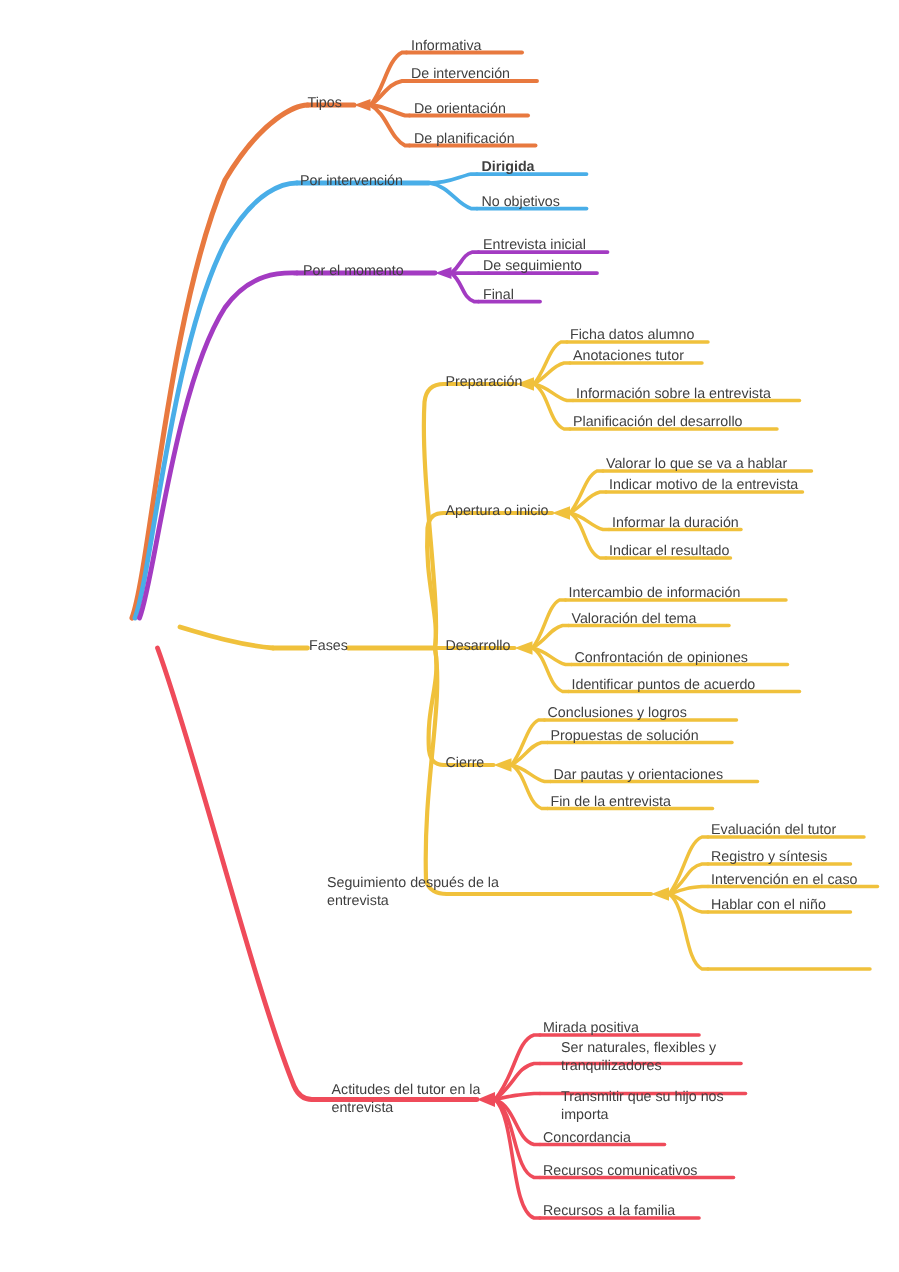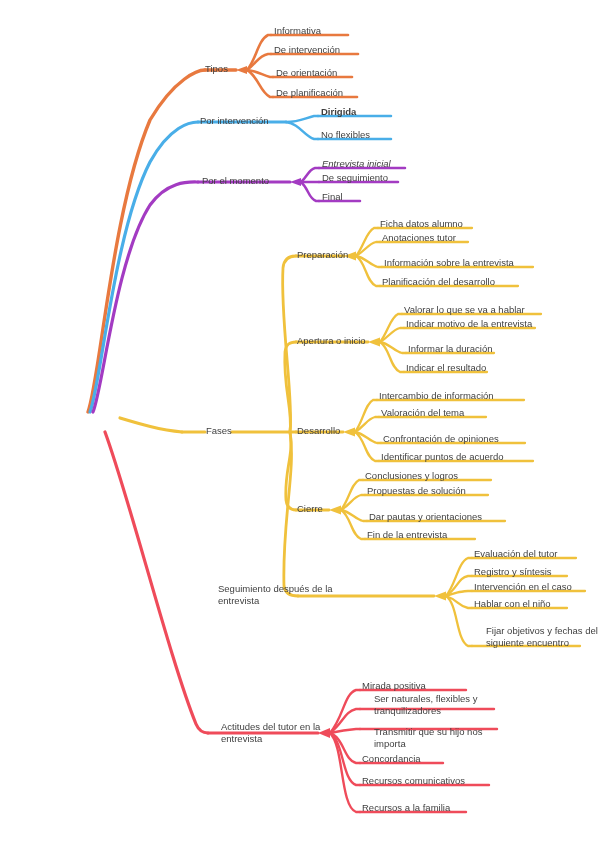--- a/index.html
+++ b/index.html
@@ -145,24 +145,24 @@
 
 
   <div class="node" style="left:205px;top:63px;">Tipos</div>
   <div class="node" style="left:274px;top:25px;">Informativa</div>
   <div class="node" style="left:274px;top:44px;">De intervención</div>
   <div class="node" style="left:276px;top:67px;">De orientación</div>
   <div class="node" style="left:276px;top:87px;">De planificación</div>
 
   <div class="node" style="left:200px;top:115px;">Por intervención</div>
   <div class="node" style="left:321px;top:106px;font-weight:bold;">Dirigida</div>
-  <div class="node" style="left:321px;top:129px;">No flexibles</div>
+  <div class="node" style="left:321px;top:129px;">No objetivos</div>
 
   <div class="node" style="left:202px;top:175px;">Por el momento</div>
-  <div class="node" style="left:322px;top:158px;font-style:italic;">Entrevista inicial</div>
+  <div class="node" style="left:322px;top:158px;">Entrevista inicial</div>
   <div class="node" style="left:322px;top:172px;">De seguimiento</div>
   <div class="node" style="left:322px;top:191px;">Final</div>
 
   <div class="node" style="left:206px;top:425px;">Fases</div>
 
   <div class="node" style="left:297px;top:249px;">Preparación</div>
   <div class="node" style="left:380px;top:218px;">Ficha datos alumno</div>
   <div class="node" style="left:382px;top:232px;">Anotaciones tutor</div>
   <div class="node" style="left:384px;top:257px;">Información sobre la entrevista</div>
   <div class="node" style="left:382px;top:276px;">Planificación del desarrollo</div>
@@ -183,21 +183,20 @@
   <div class="node" style="left:365px;top:470px;">Conclusiones y logros</div>
   <div class="node" style="left:367px;top:485px;">Propuestas de solución</div>
   <div class="node" style="left:369px;top:511px;">Dar pautas y orientaciones</div>
   <div class="node" style="left:367px;top:529px;">Fin de la entrevista</div>
 
   <div class="node two" style="left:206px;top:583px;width:130px;">Seguimiento después de la entrevista</div>
   <div class="node" style="left:474px;top:548px;">Evaluación del tutor</div>
   <div class="node" style="left:474px;top:566px;">Registro y síntesis</div>
   <div class="node" style="left:474px;top:581px;">Intervención en el caso</div>
   <div class="node" style="left:474px;top:598px;">Hablar con el niño</div>
-  <div class="node two" style="left:474px;top:625px;width:112px;">Fijar objetivos y fechas del siguiente encuentro</div>
 
   <div class="node two" style="left:209px;top:721px;width:108px;">Actitudes del tutor en la entrevista</div>
   <div class="node" style="left:362px;top:680px;">Mirada positiva</div>
   <div class="node two" style="left:362px;top:693px;width:126px;">Ser naturales, flexibles y tranquilizadores</div>
   <div class="node two" style="left:362px;top:726px;width:128px;">Transmitir que su hijo nos importa</div>
   <div class="node" style="left:362px;top:753px;">Concordancia</div>
   <div class="node" style="left:362px;top:775px;">Recursos comunicativos</div>
   <div class="node" style="left:362px;top:802px;">Recursos a la familia</div>
 
 </div>

